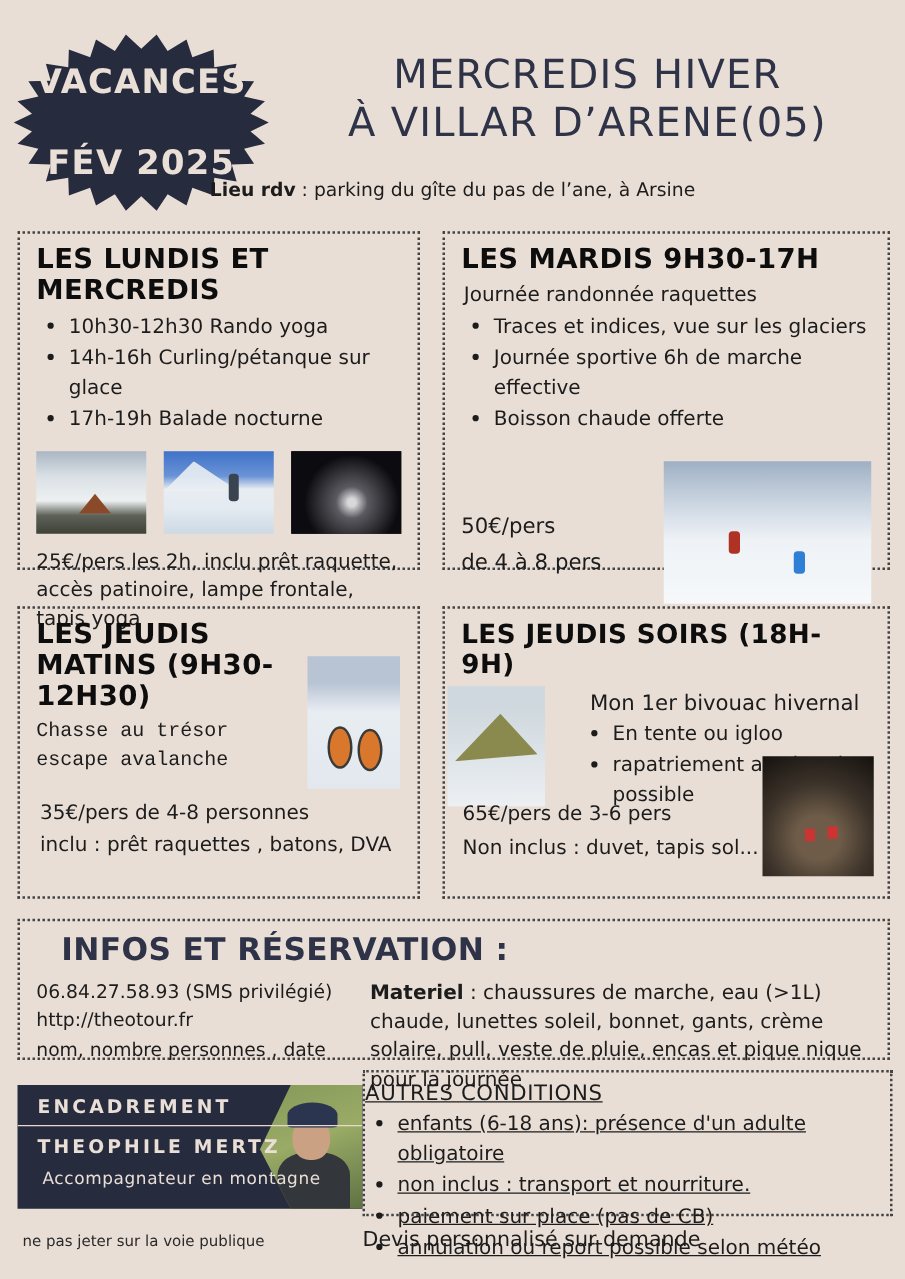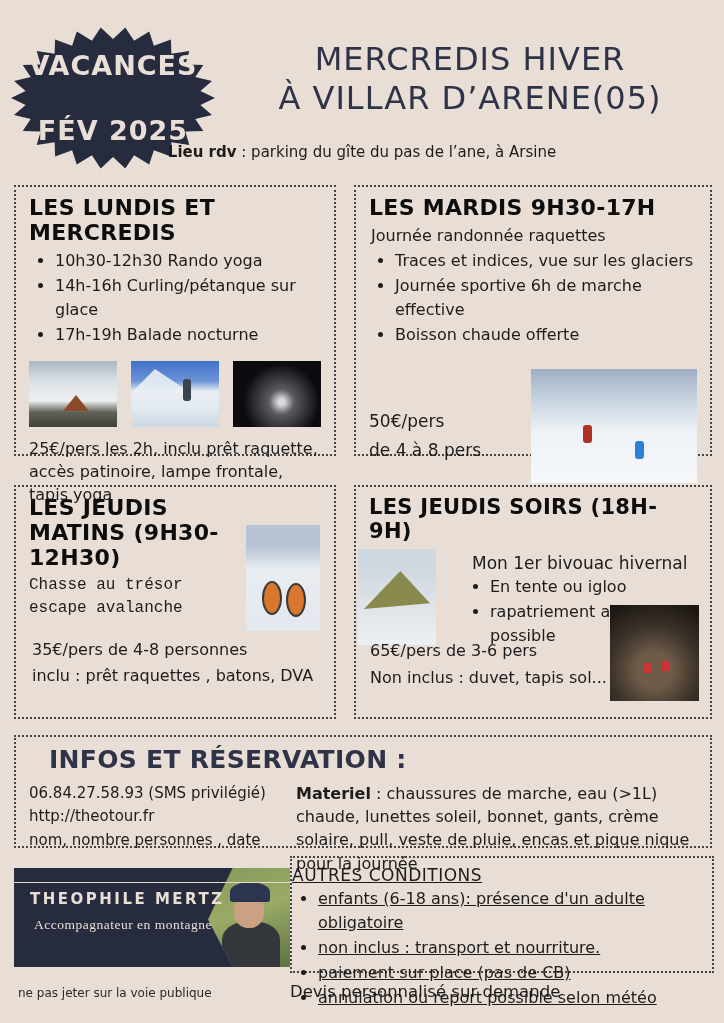--- a/index.html
+++ b/index.html
@@ -63,21 +63,21 @@
   .infos-cols{display:flex;}
   .infos-left{width:264px;font-size:15px;line-height:1.55;}
   .infos-right{width:412px;margin-left:10px;font-size:16px;line-height:1.45;}
   .infos-right b{font-weight:bold;}
   
   .encadrement{left:14px;top:868px;width:276px;height:99px;background:#262b3e;color:#eadfd6;overflow:hidden;}
   .enc-inner{padding:8px 0 0 16px;position:relative;z-index:2;}
   .enc-label{font-size:15px;font-weight:bold;letter-spacing:2.5px;margin:0;}
   .enc-rule{border:none;border-top:1.5px solid #e6dace;margin:6px 0 7px -16px;width:276px;}
   .enc-name{font-size:15px;font-weight:bold;letter-spacing:2.5px;margin:0 0 9px 0;}
-  .enc-role{font-size:13.5px;letter-spacing:.5px;margin:0 0 0 4px;font-family:Liberation Serif, serif;}
+  .enc-role{font-size:13.5px;letter-spacing:.5px;margin:0 0 0 4px;}
   .enc-photo{position:absolute;right:0;top:0;width:82px;height:99px;z-index:1;
     clip-path:polygon(30% 0,100% 0,100% 100%,30% 100%,0 52%);
     background:linear-gradient(160deg,#86995a 0%,#9aab66 45%,#5e7242 100%);}
   .enc-head{position:absolute;left:26px;top:26px;width:30px;height:34px;border-radius:45%;background:#caa183;}
   .enc-cap{position:absolute;left:22px;top:14px;width:40px;height:20px;border-radius:50% 50% 10% 10%;background:#2c3550;}
   .enc-shirt{position:absolute;left:14px;top:54px;width:58px;height:45px;border-radius:40% 40% 0 0;background:#33373c;}
   
   .cond-title{margin:2px 0 2px 0;font-size:17px;font-weight:400;letter-spacing:.5px;}
   
   .foot-disclaimer{left:18px;top:986px;font-size:12px;color:#2a2a2a;}
@@ -217,20 +217,21 @@
   </div>
 </div>
 
 <div class="abs encadrement">
   <div class="enc-photo">
     <div class="enc-shirt"></div>
     <div class="enc-head"></div>
     <div class="enc-cap"></div>
   </div>
   <div class="enc-inner">
+    <p class="enc-label">ENCADREMENT</p>
     <hr class="enc-rule">
     <p class="enc-name">THEOPHILE MERTZ</p>
     <p class="enc-role">Accompagnateur en montagne</p>
   </div>
 </div>
 
 <div class="abs dotbox box-conditions">
   <h3 class="cond-title">AUTRES CONDITIONS</h3>
   <ul class="blt" style="margin-top:0;">
     <li>enfants (6-18 ans): présence d'un adulte obligatoire</li>

